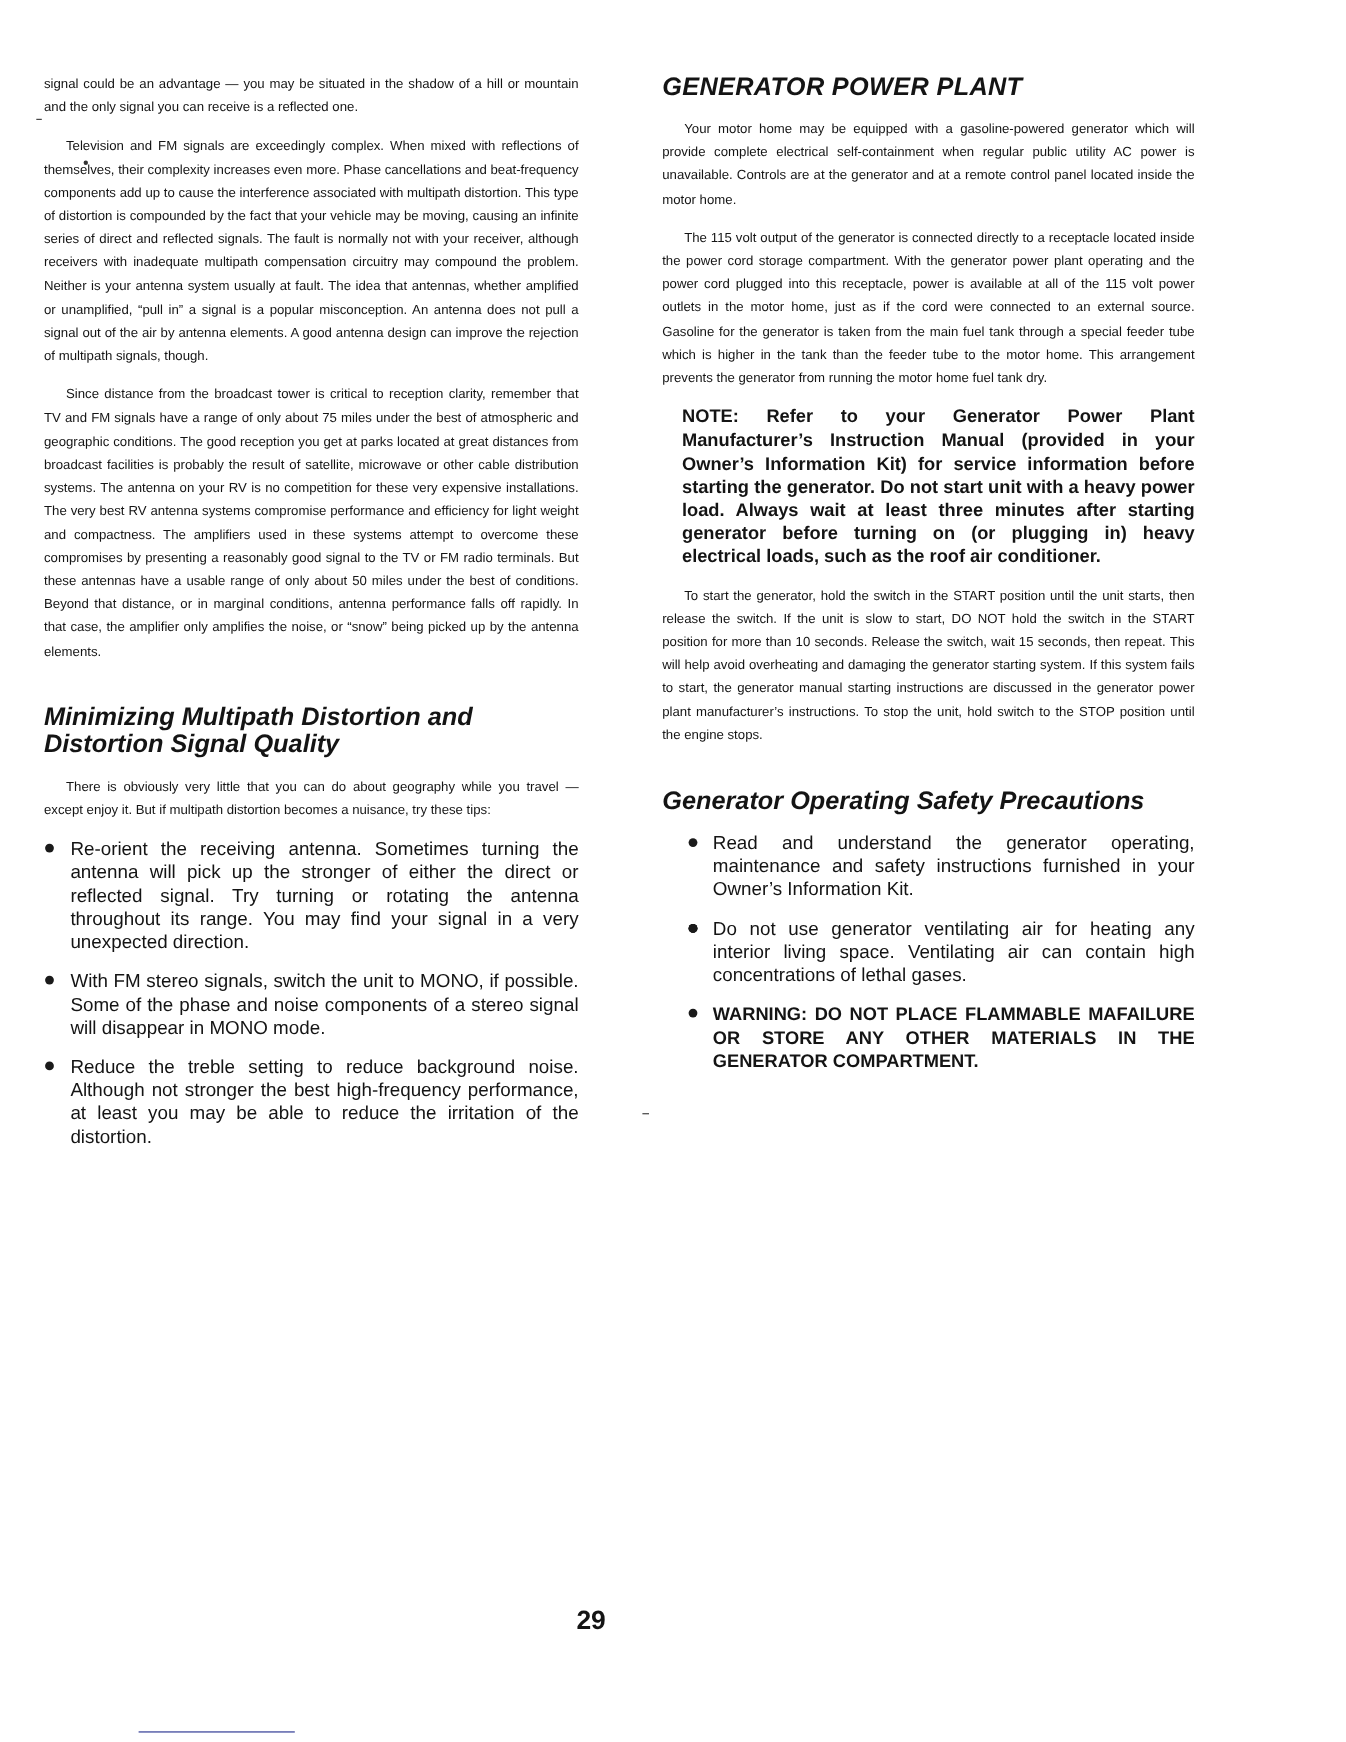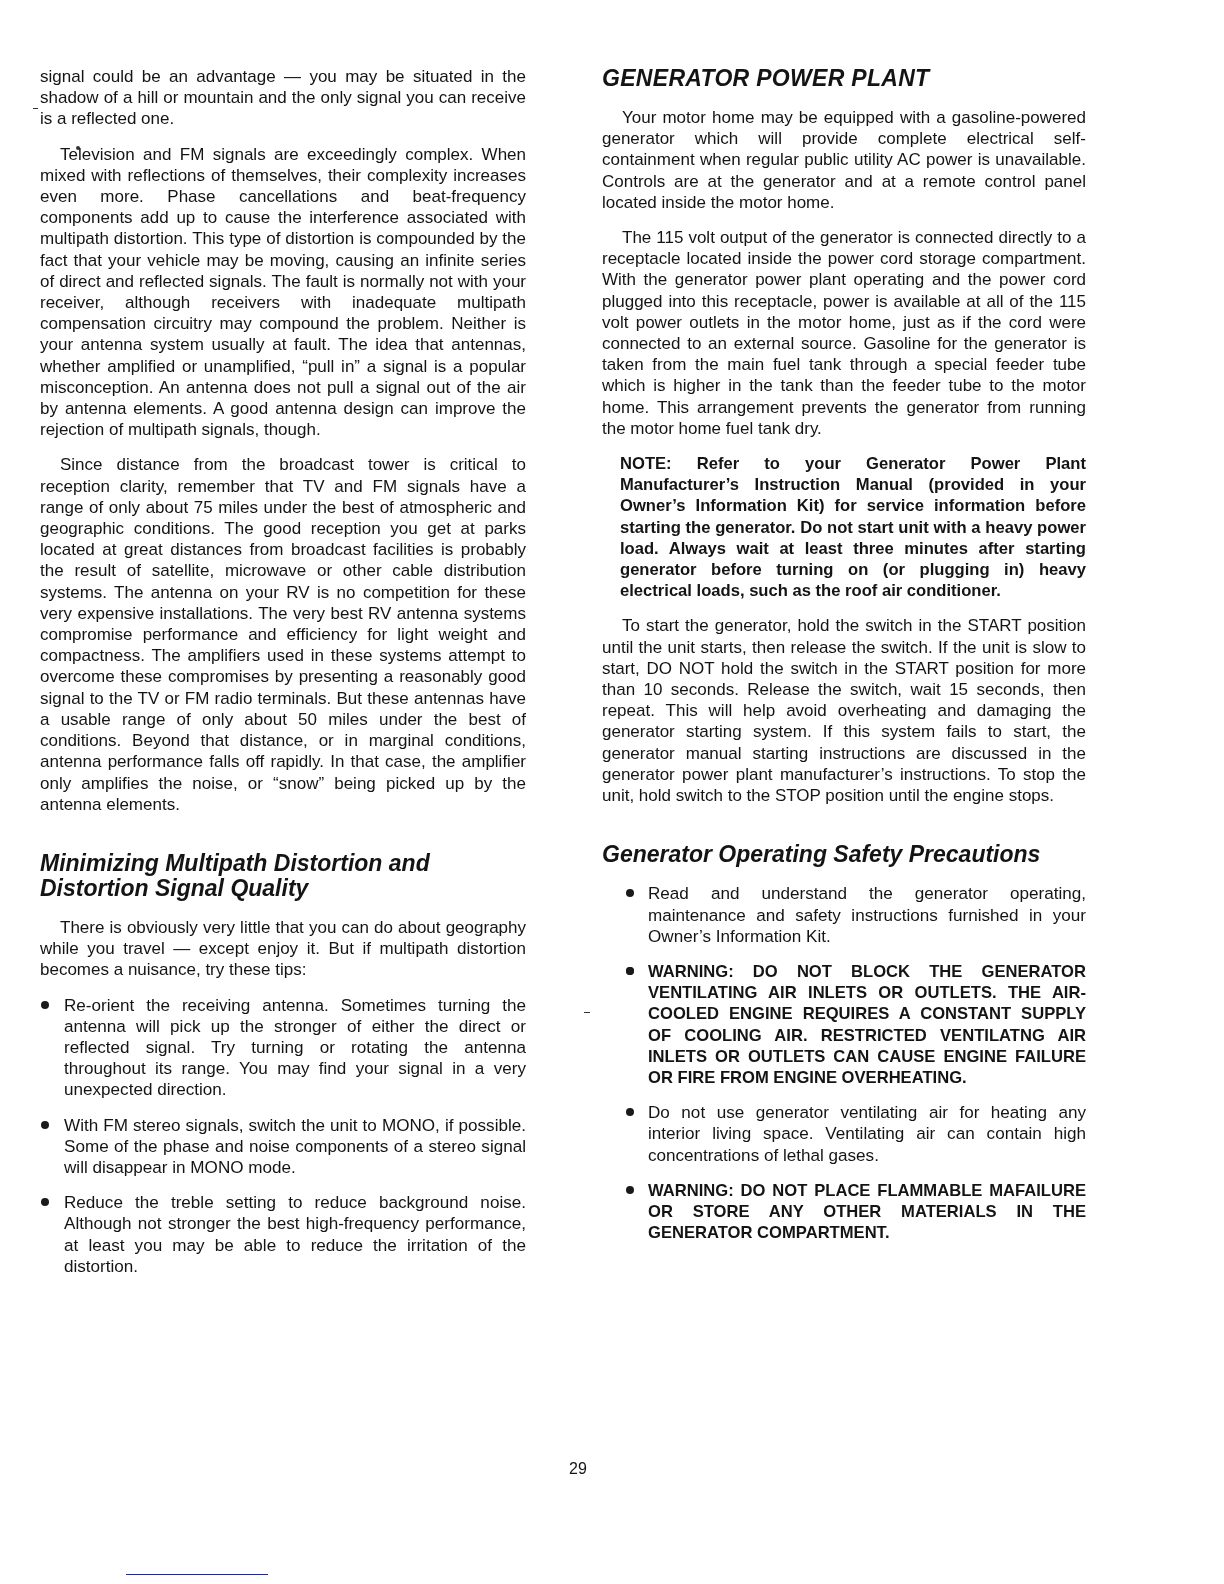--- a/index.html
+++ b/index.html
@@ -6,21 +6,21 @@
   body {
     width: 1224px; height: 1584px; position: relative; overflow: hidden;
     color: #141414;
     font-family: "Liberation Sans", "DejaVu Sans", sans-serif;
   }
   .col { position: absolute; top: 66px; }
   .col-left { left: 40px; width: 486px; }
   .col-right { left: 602px; width: 484px; }
   p, li, h2 { margin: 0; }
   .para {
-    font-size: 17px; line-height: 21.2px; text-align: justify;
+    font-size: 12px; line-height: 21.2px; text-align: justify;
     text-indent: 20px; margin-bottom: 14px; hyphens: manual;
   }
   .para.noindent { text-indent: 0; }
   .heading {
     font-style: italic; font-weight: bold; font-size: 23px; line-height: 25px;
     margin: 0 0 16px 0;
   }
   .heading.upper { letter-spacing: 0.3px; }
   .note {
     font-weight: bold; font-size: 16.6px; line-height: 21.2px; text-align: justify;
@@ -32,21 +32,21 @@
     text-align: justify; margin-bottom: 14px;
   }
   ul.bullets li.bold { font-weight: bold; font-size: 16.6px; }
   ul.bullets.left li { padding-left: 24px; }
   .bullet {
     position: absolute; left: 24px; top: 6px; width: 8px; height: 8px;
     border-radius: 50%; background: #1a1a1a;
   }
   ul.bullets.left .bullet { left: 1px; }
   .page-number {
-    position: absolute; left: 569px; top: 1460px; font-weight: normal; font-size: 16px;
+    position: absolute; left: 524px; top: 1460px; font-weight: bold; font-size: 24px;
   }
   .footer-rule {
     position: absolute; left: 126px; top: 1574px; width: 142px; height: 1px; background: #1e2a8c;
   }
   .mark-dash { position: absolute; left: 33px; top: 108px; width: 5px; height: 1px; background: #333; }
   .mark-dot { position: absolute; left: 76px; top: 146px; width: 4px; height: 4px; border-radius: 50%; background: #333; }
   .mark-dash-right { position: absolute; left: 584px; top: 1012px; width: 6px; height: 1px; background: #333; }
   .sec-gap { height: 22px; }
 </style>
 </head>
@@ -98,21 +98,20 @@
   <ul class="bullets">
     <li>
       <span class="bullet"></span>
       <span>Read and understand the generator operating, maintenance and safety instructions furnished in your Owner’s Information Kit.</span>
     </li>
     <li>
       <span class="bullet"></span>
     </li>
     <li class="bold">
       <span class="bullet"></span>
-      <span>WARNING: DO NOT BLOCK THE GENERATOR VENTILATING AIR INLETS OR OUTLETS. THE AIR-COOLED ENGINE REQUIRES A CONSTANT SUPPLY OF COOLING AIR. RESTRICTED VEN­TILATNG AIR INLETS OR OUTLETS CAN CAUSE ENGINE FAILURE OR FIRE FROM ENGINE OVERHEATING.</span>
     </li>
     <li>
       <span class="bullet"></span>
       <span>Do not use generator ventilating air for heating any interior living space. Ventilating air can contain high concentrations of lethal gases.</span>
     </li>
     <li class="bold">
       <span class="bullet"></span>
       <span>WARNING: DO NOT PLACE FLAMMABLE MA­FAILURE OR STORE ANY OTHER MATERIALS IN THE GENERATOR COMPARTMENT.</span>
     </li>
   </ul>

